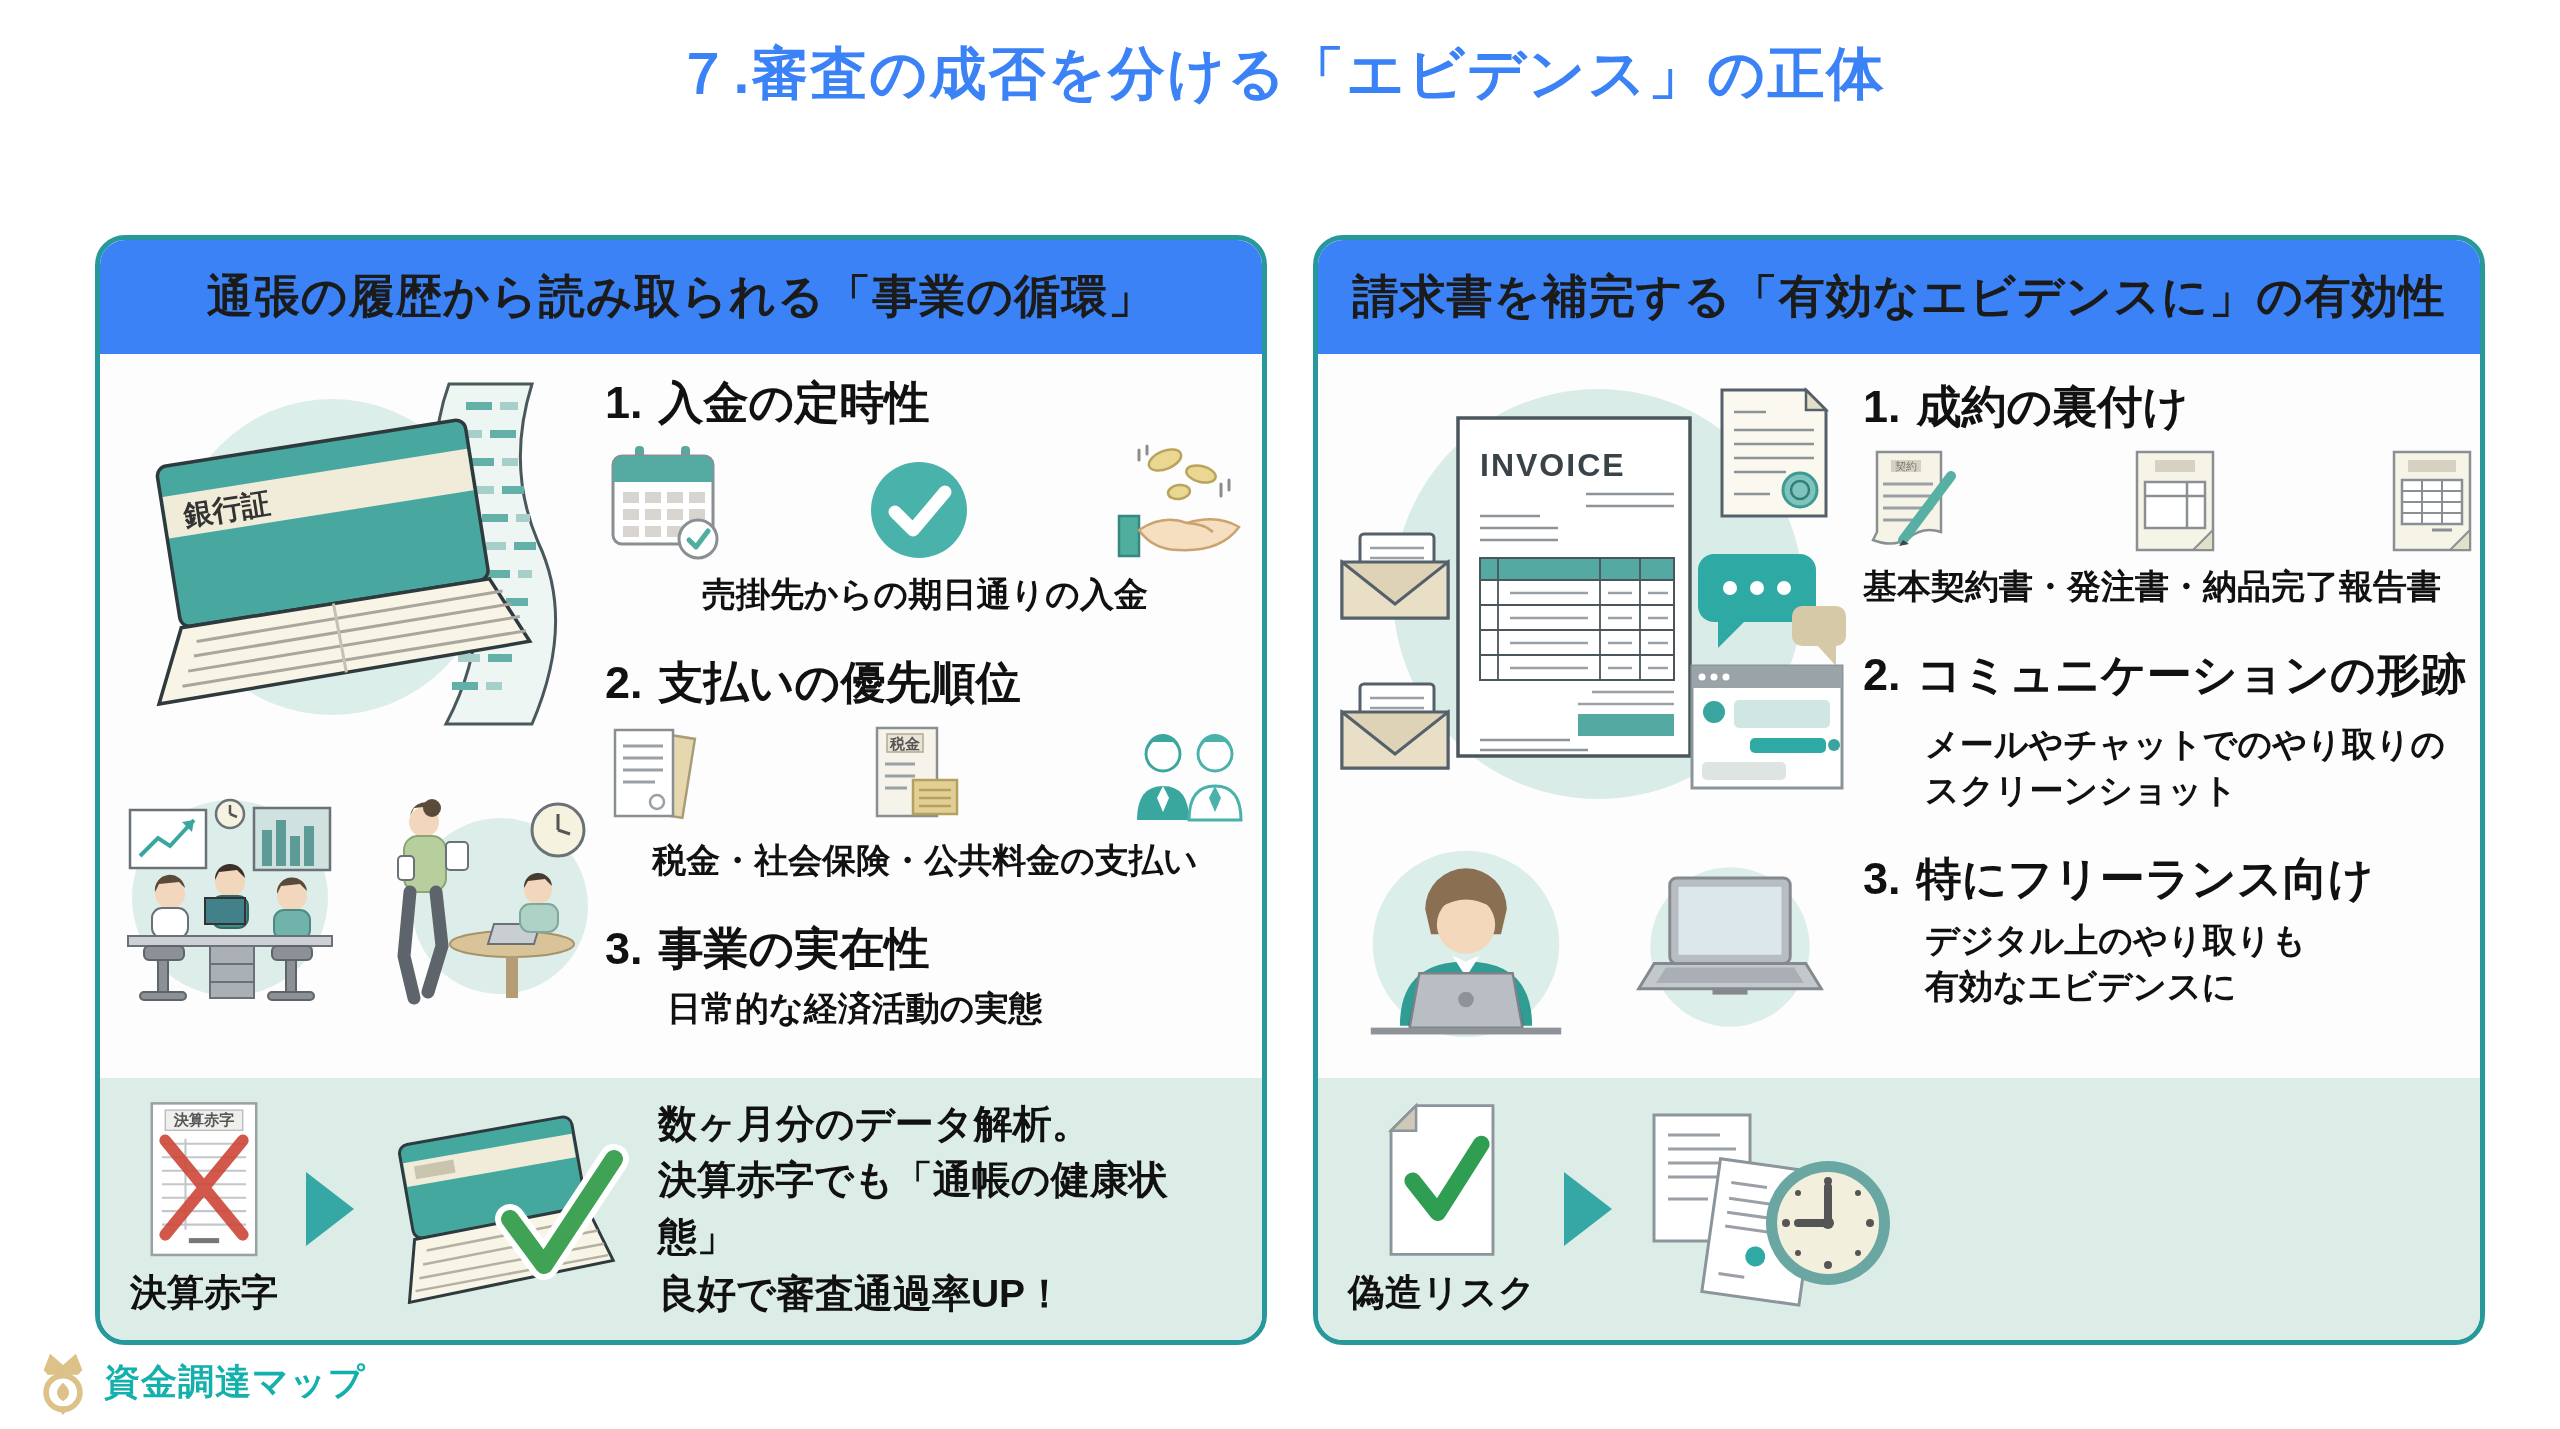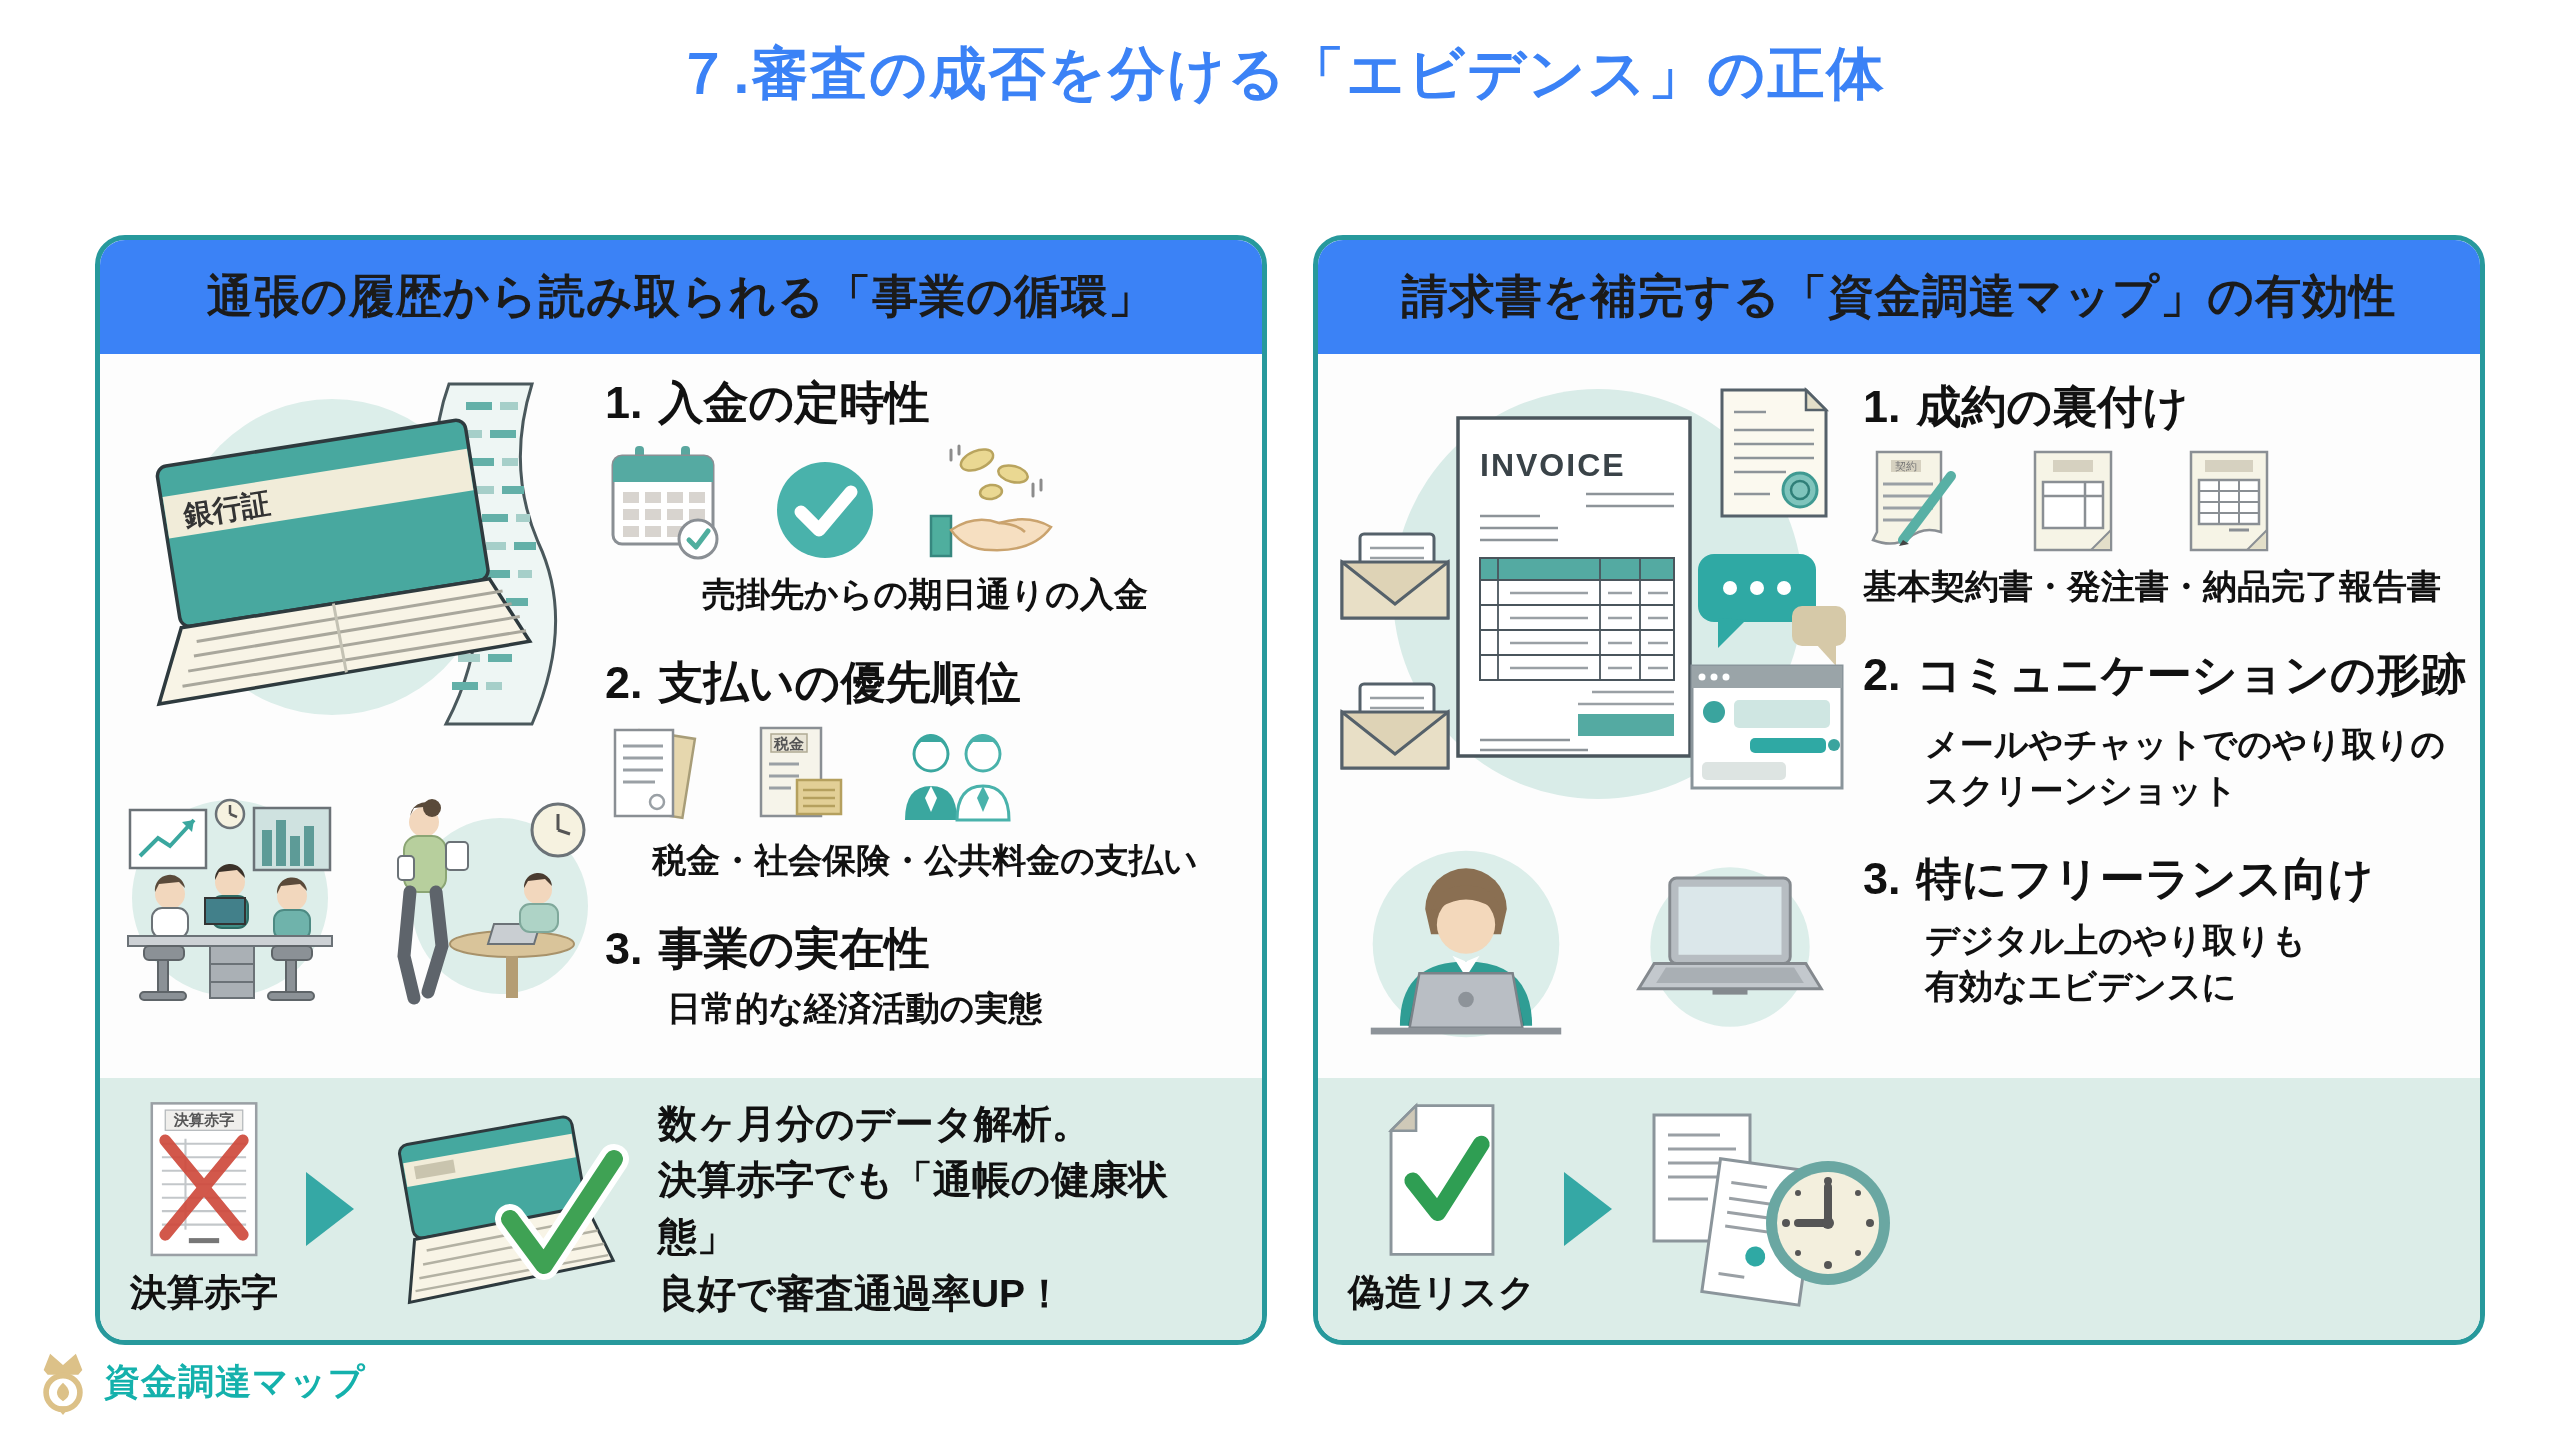--- a/index.html
+++ b/index.html
@@ -24,21 +24,21 @@
   .panel-footer{
     height:262px;flex:0 0 262px;background:#dcede8;display:flex;align-items:center;
     padding:0 30px;gap:26px;box-sizing:border-box;
   }
   .illu{position:absolute;}
   .items-col{position:absolute;display:flex;flex-direction:column;}
   .items-col.left-col{left:505px;top:22px;width:640px;}
   .items-col.right-col{left:545px;top:26px;width:615px;}
   .item{margin-bottom:38px;}
   .item-title{font-size:45px;font-weight:800;color:#111;display:flex;gap:16px;line-height:1.2;}
-  .icons-row{display:flex;justify-content:flex-start;align-items:flex-end;gap:52px;margin:14px 0 10px;}
+  .icons-row{display:flex;justify-content:space-between;align-items:flex-end;gap:52px;margin:14px 0 10px;}
   .cap{font-size:34px;font-weight:700;color:#111;line-height:1.35;}
   .cap-center{text-align:center;}
   .cap-indent{margin-left:62px;}
   .footer-icon-block{display:flex;flex-direction:column;align-items:center;gap:8px;flex:0 0 auto;}
   .footer-label{font-size:37px;font-weight:800;color:#111;}
   .footer-text{font-size:39px;font-weight:800;color:#111;line-height:1.45;display:flex;flex-direction:column;}
   .arrow-wrap{flex:0 0 auto;display:flex;align-items:center;}
   .logo{position:absolute;left:34px;bottom:14px;display:flex;align-items:center;gap:12px;}
   .logo-text{font-size:36px;font-weight:700;color:#14b1ac;letter-spacing:1px;text-align:center;}
   svg{display:block;}
@@ -332,21 +332,21 @@
       </span>
       <div class="footer-text">
         <span>数ヶ月分のデータ解析。</span>
         <span>決算赤字でも「通帳の健康状態」</span>
         <span>良好で審査通過率UP！</span>
       </div>
     </div>
   </div>
 
   <div class="panel">
-    <div class="panel-header">請求書を補完する「資金調達マップ」の有効性</div>
+    <div class="panel-header">請求書を補完する「有効なエビデンスに」の有効性</div>
 
     <div class="panel-body">
 
       <div class="illu" style="left:12px;top:12px;width:525px;height:455px;">
         <svg width="525" height="455" viewBox="0 0 525 455">
           <circle cx="268" cy="228" r="205" fill="#d9ece8"></circle>
           <g>
             <rect x="30" y="168" width="74" height="54" rx="4" fill="#fff" stroke="#55616a" stroke-width="3"></rect>
             <g stroke="#9aa0a5" stroke-width="2.5">
                 <line x1="40" y1="182" x2="94" y2="182"></line>

